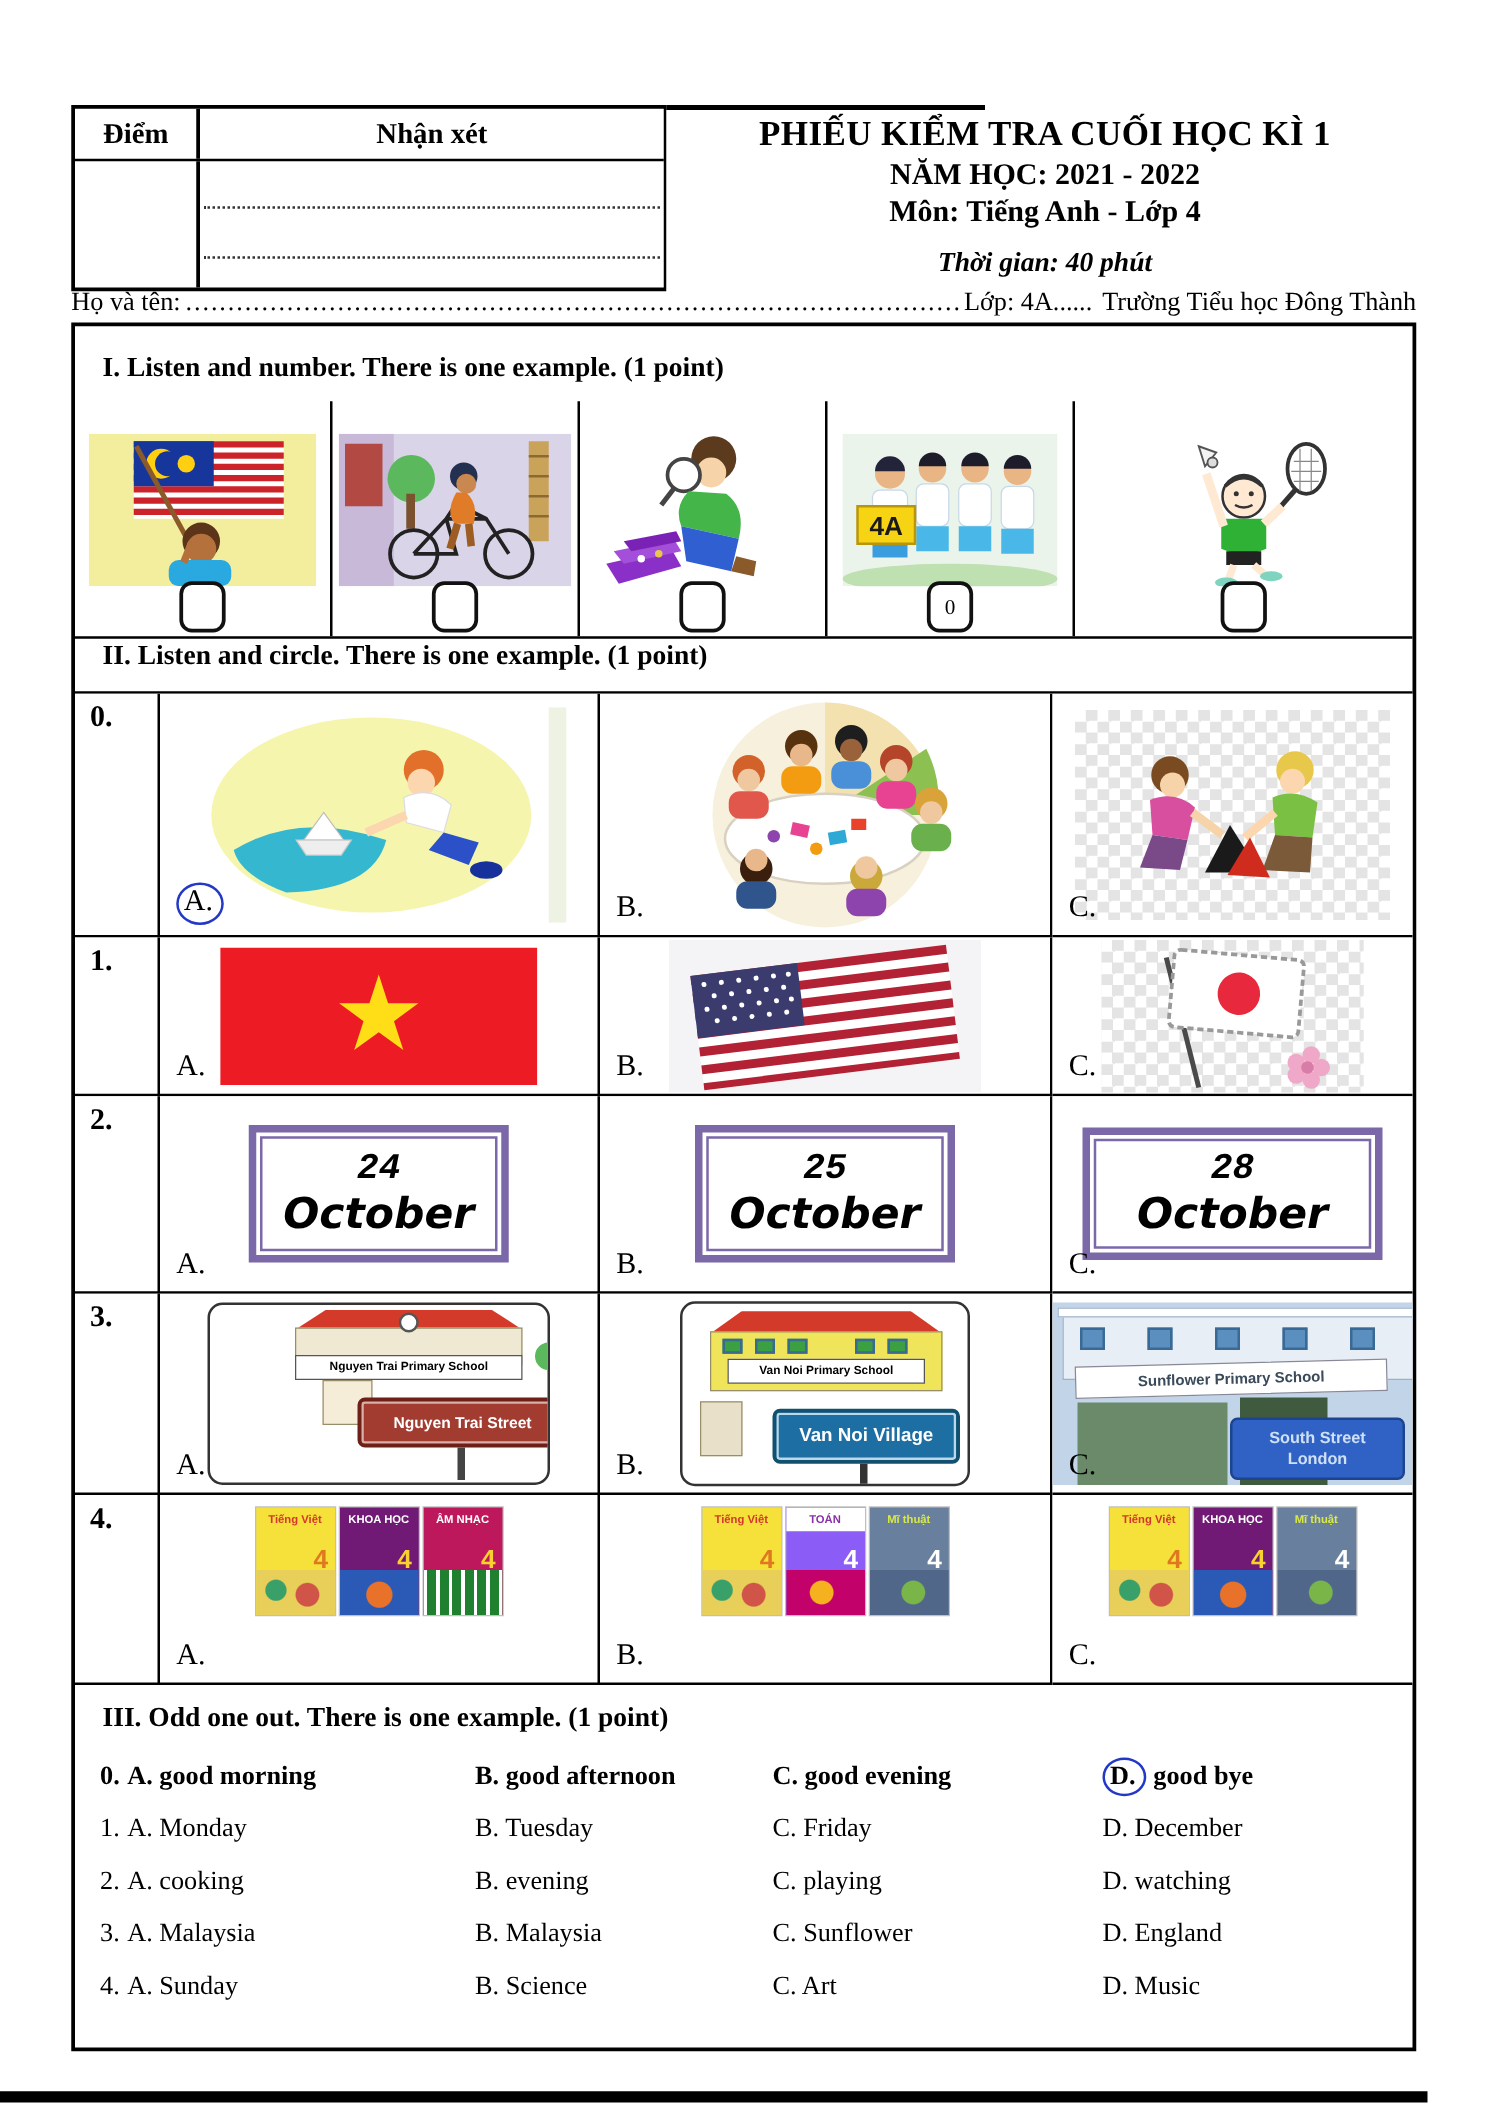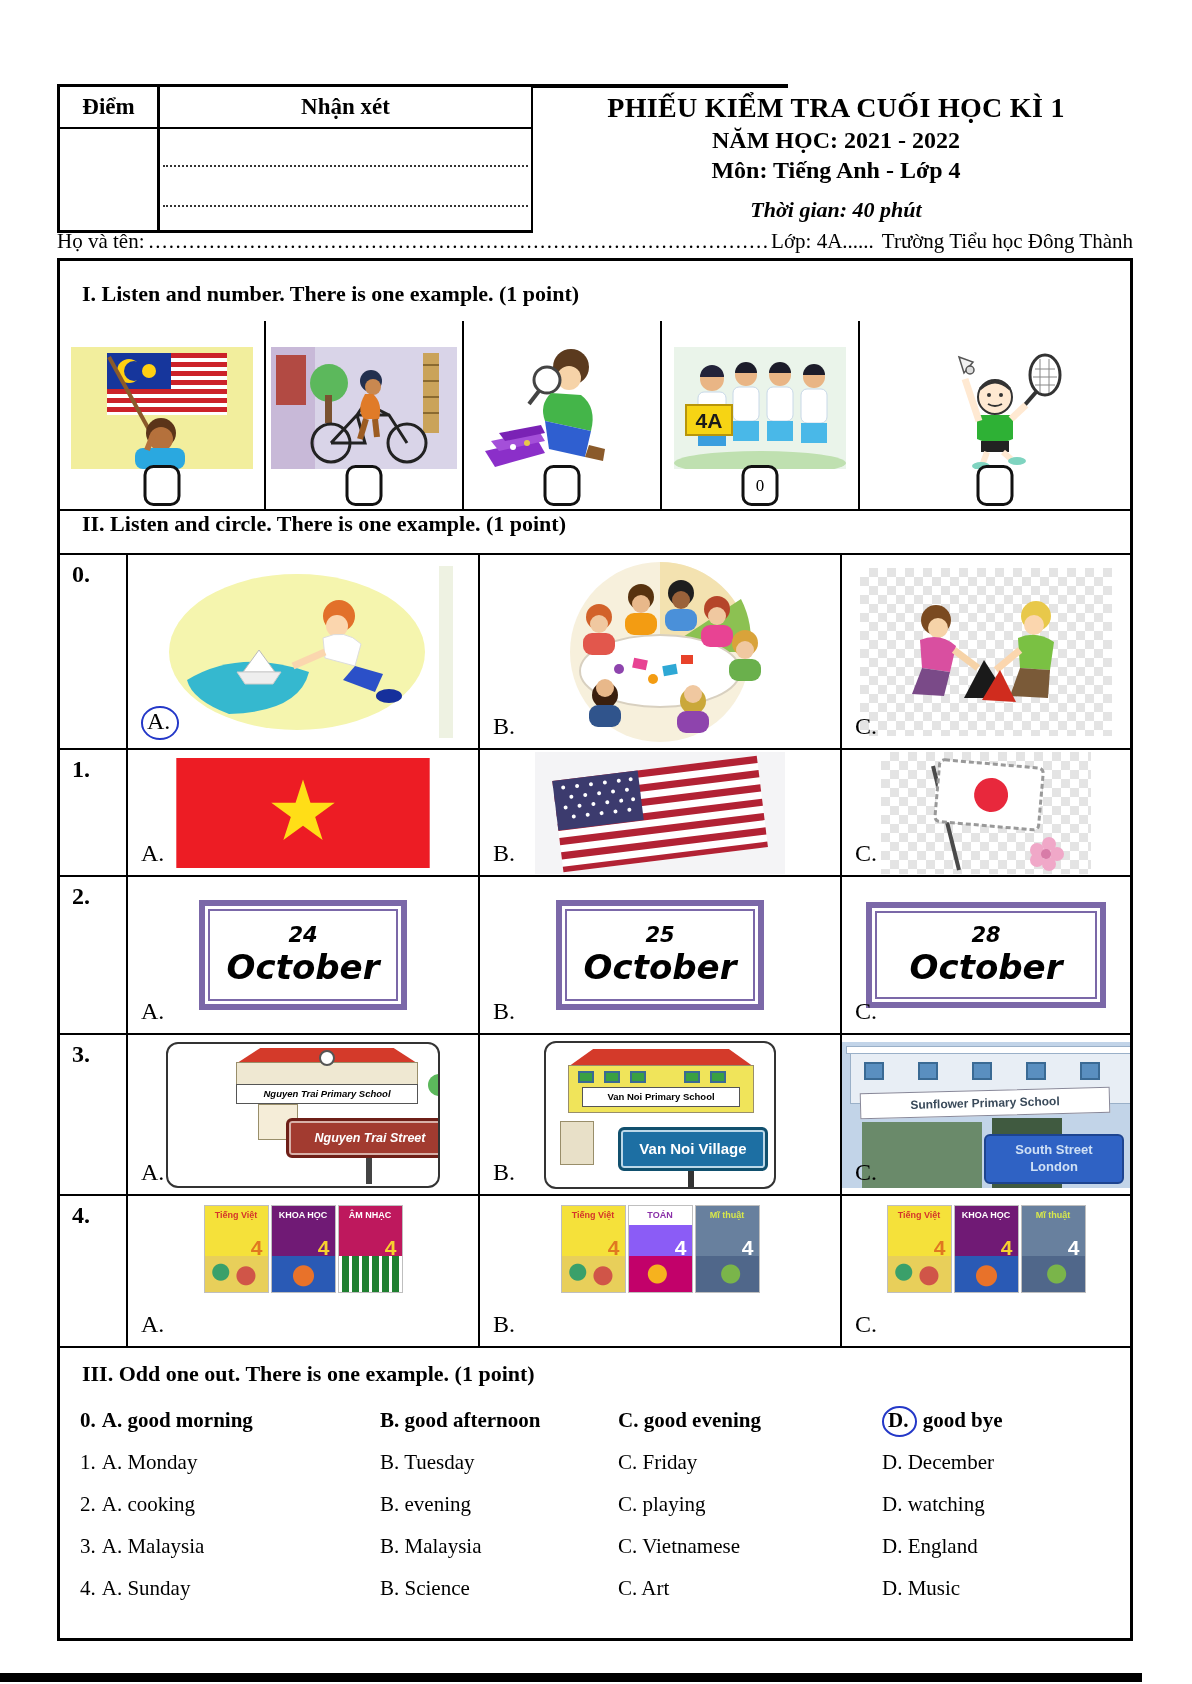--- a/index.html
+++ b/index.html
@@ -63,27 +63,27 @@
   .opt-label { position:absolute; left:13px; bottom:8px; font-size:24px; z-index:3; background:transparent; }
   .circled-blue { border:2.5px solid #2438c8; border-radius:50%; padding:0 7px 3px 4px; }
   .checker { background:repeating-conic-gradient(#e4e4e4 0% 25%, #ffffff 0% 50%); background-size:18px 18px; }
 
   
   .date-card { border:6px solid #7b68a8; background:#fff; padding:3px; }
   .date-card-inner { border:2px solid #7b68a8; display:flex; flex-direction:column; align-items:center;
     justify-content:center; font-family:"DejaVu Sans", sans-serif; font-style:italic; font-weight:bold; }
   .dc-a .date-card-inner, .dc-b .date-card-inner { width:190px; height:92px; }
   .dc-c .date-card-inner { width:222px; height:88px; }
-  .dc-day { font-size:21px; line-height:1.15; }
+  .dc-day { font-size:29px; line-height:1.15;font-family:Liberation Mono, monospace; }
   .dc-month { font-size:34px; line-height:1.2; }
 
   
   .school-card { position:relative; border:2px solid #333; border-radius:12px; background:#fff; overflow:hidden;
     font-family:"Liberation Sans", sans-serif; }
-  .sc-a { width:274px; height:146px;font-style:italic; }
+  .sc-a { width:274px; height:146px; }
   .sc-b { width:232px; height:148px; }
   .sc-c { width:298px; height:146px; border:none; border-radius:0; background:#c2d4e8; }
   .roof { position:absolute; background:#d43a2a; clip-path:polygon(6% 100%, 94% 100%, 82% 0, 18% 0); }
   .bld { position:absolute; border:1px solid #998e6a; }
   .sign-white { position:absolute; background:#fff; border:1px solid #555; display:flex; align-items:center;
     justify-content:center; font-weight:bold; text-align:center; overflow:hidden; }
   .street-sign { position:absolute; color:#fff; font-weight:bold; display:flex; flex-direction:column;
     align-items:center; justify-content:center; text-align:center; border-radius:6px; }
   .ss-red { background:#a23b30; border:3px solid #6e1f18; box-shadow:inset 0 0 0 2px #d8b0a8; }
   .ss-blue { background:#1d6fa3; border:3px solid #11506e; box-shadow:inset 0 0 0 2px #bcd8e8; }
@@ -680,21 +680,21 @@
         <span class="s3-num">2.</span><span>A. cooking</span>
       </div>
       <div>B. evening</div>
       <div>C. playing</div>
       <div>D. watching</div>
 
       <div>
         <span class="s3-num">3.</span><span>A. Malaysia</span>
       </div>
       <div>B. Malaysia</div>
-      <div>C. Vietnamese</div>
+      <div>C. Sunflower</div>
       <div>D. England</div>
 
       <div>
         <span class="s3-num">4.</span><span>A. Sunday</span>
       </div>
       <div>B. Science</div>
       <div>C. Art</div>
       <div>D. Music</div>
     </div>
   </div>

